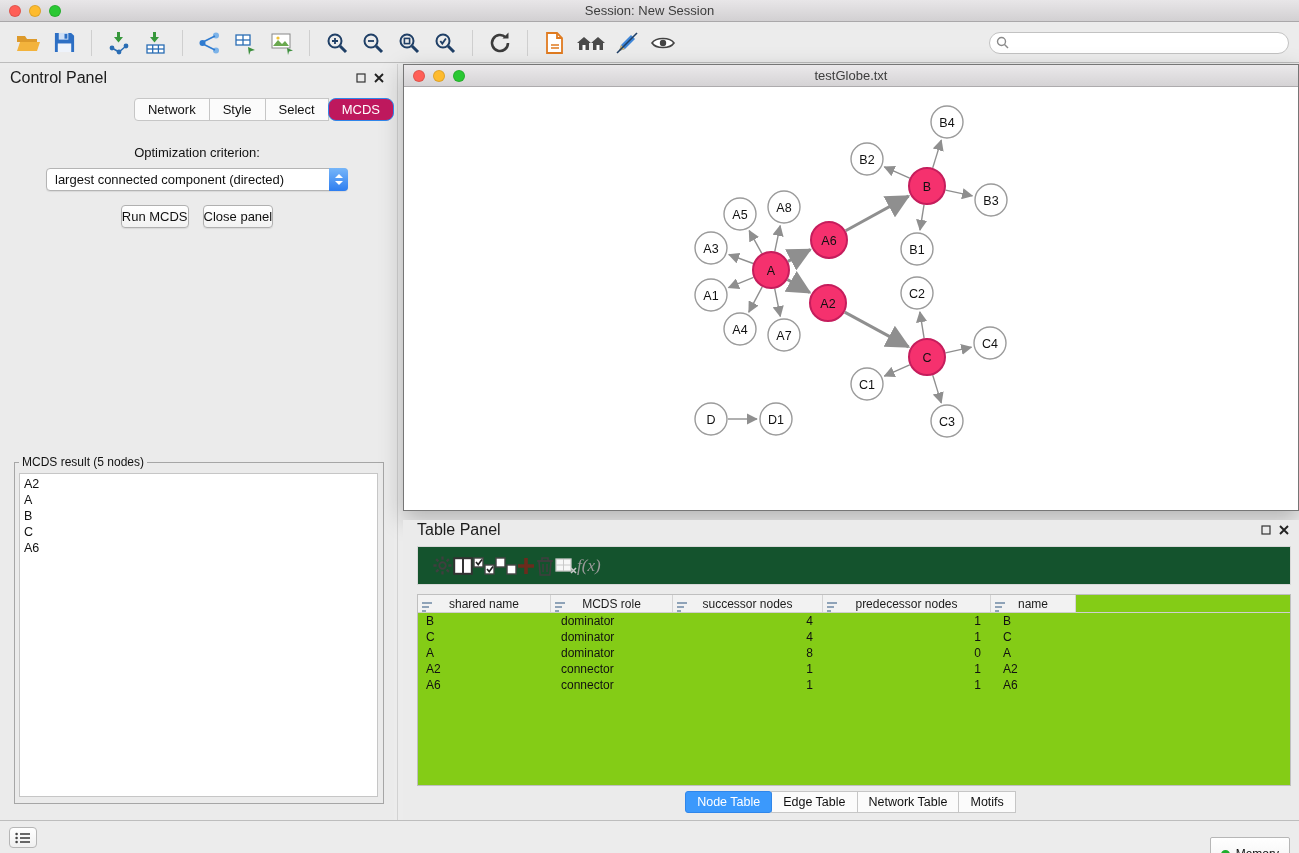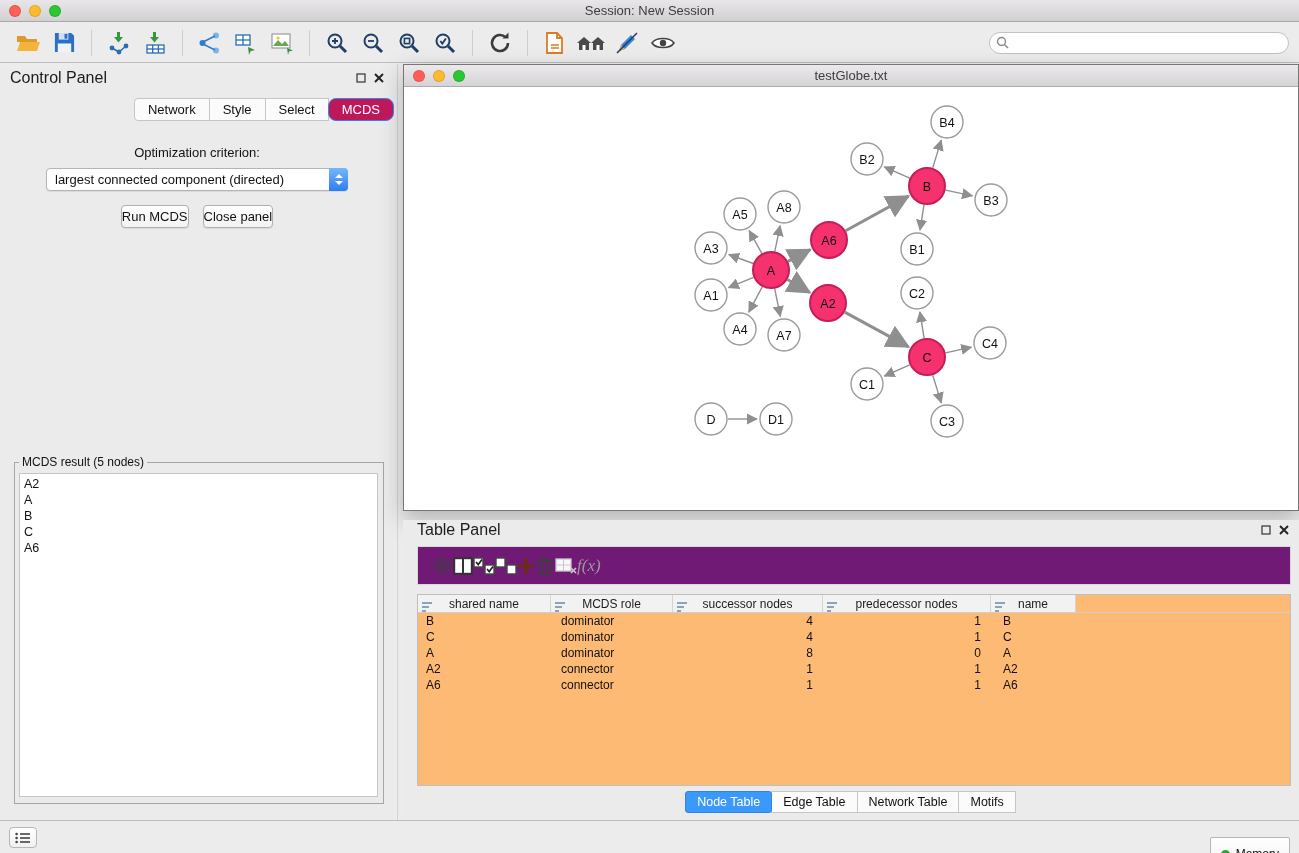--- a/index.html
+++ b/index.html
@@ -48,24 +48,24 @@
   .result-item{font-size:12.5px;color:#111;line-height:16px;padding-left:4px}
 
   
   .net-window{position:absolute;left:403px;top:64px;width:896px;height:447px;background:#fff;border:1px solid #767676;box-shadow:0 8px 22px rgba(0,0,0,.25)}
   .net-titlebar{position:absolute;top:0;left:0;right:0;height:22px;background:linear-gradient(#ebe9eb,#d5d3d5);border-bottom:1px solid #ada. 0;border-bottom:1px solid #adabad;display:flex;align-items:center}
   .net-title{width:100%;text-align:center;font-size:13px;color:#3d3d3d}
   .net-canvas{position:absolute;top:23px;left:0;right:0;bottom:0;background:#fff;overflow:hidden}
 
   
   .table-panel{position:absolute;left:403px;top:520px;width:896px;height:300px;background:#ebebeb}
-  .tp-toolbar{position:absolute;left:14px;right:8px;top:26px;height:39px;background:#701a75;border:1px solid #d8d8d8;display:flex;align-items:center;gap:0;padding:0 14px}
+  .tp-toolbar{position:absolute;left:14px;right:8px;top:26px;height:39px;background:#14532d;border:1px solid #d8d8d8;display:flex;align-items:center;gap:0;padding:0 14px}
   .tp-toolbar .tp-ic{display:flex;align-items:center;justify-content:center;cursor:pointer}
   .fx{font-family:"Liberation Serif",serif;font-style:italic;font-size:17px;color:#9a9a9a}
-  .tbl{position:absolute;left:14px;right:8px;top:74px;bottom:34px;background:#fdba74;border:1px solid #bfbfbf;overflow:hidden}
+  .tbl{position:absolute;left:14px;right:8px;top:74px;bottom:34px;background:#84cc16;border:1px solid #bfbfbf;overflow:hidden}
   .thead{display:flex;height:18px;border-bottom:1px solid #cfcfcf}
   .th{position:relative;background:#f2f2f2;border-right:1px solid #d4d4d4;font-size:12px;color:#1c1c1c;text-align:center;line-height:18px;cursor:pointer}
   .sort-ic{position:absolute;left:4px;top:4px}
   .tr{display:flex;height:16px}
   .td{font-size:12px;color:#111;line-height:16px;white-space:nowrap;overflow:hidden}
   .c0{width:133px;padding-left:8px}
   .c1{width:122px;padding-left:10px}
   .c2{width:150px}
   .c3{width:168px}
   .c4{width:85px;padding-left:12px}

